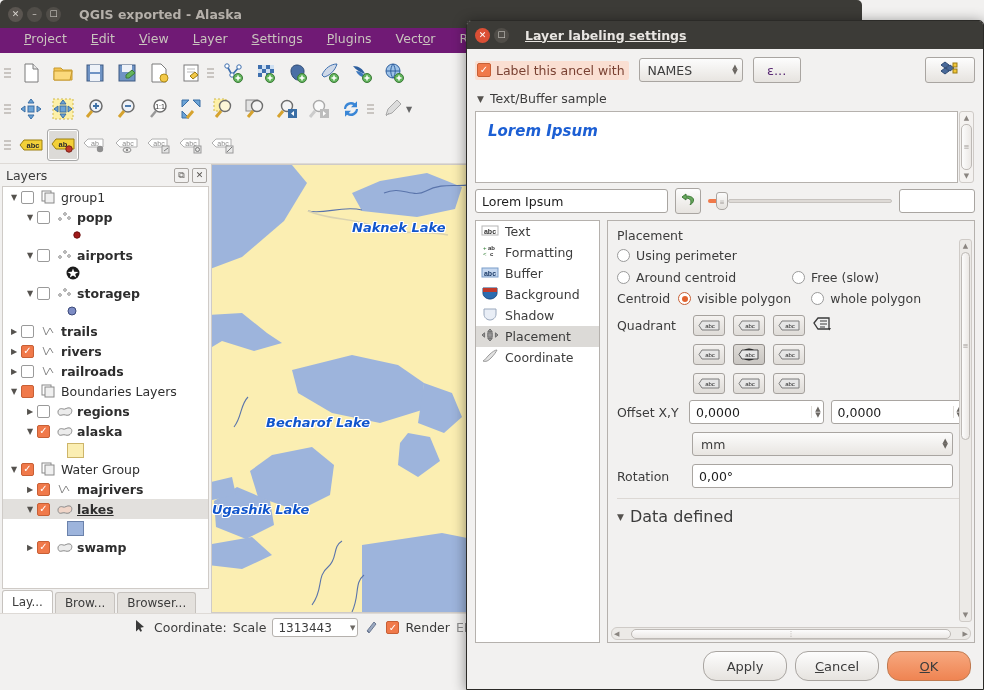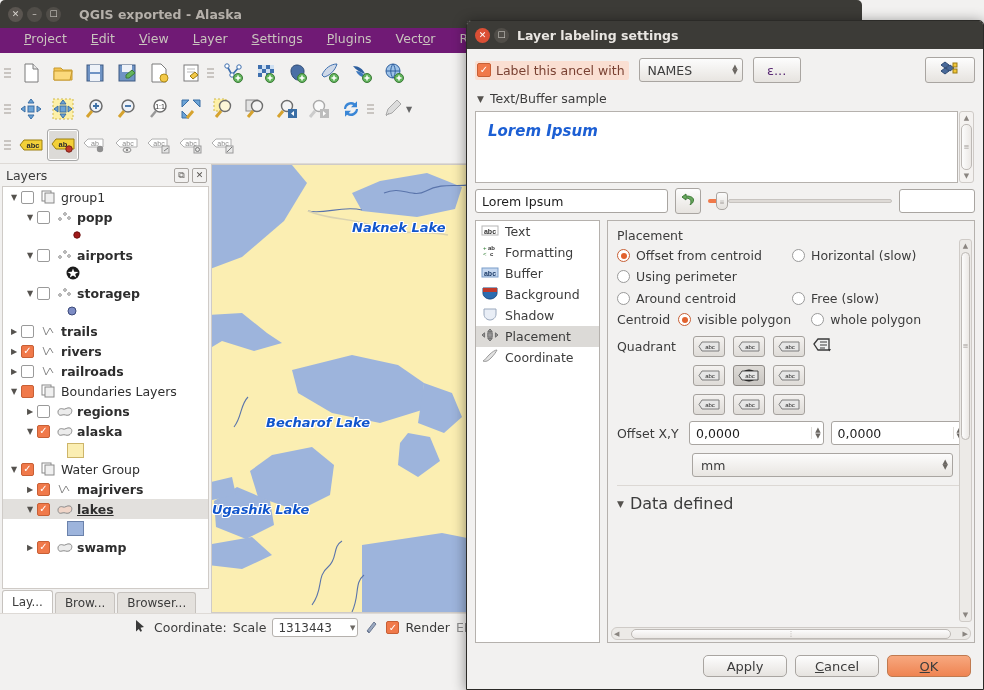--- a/index.html
+++ b/index.html
@@ -88,21 +88,21 @@
   #dialog {
     position:absolute; left:466px; top:20px; width:518px; height:670px;
     background:#f2f1f0; border:1px solid #2b2a27;
     box-shadow: 0 2px 14px rgba(0,0,0,.45);
     border-radius:5px 5px 0 0;
     display:flex; flex-direction:column;
   }
   .dlg-title { height:28px; background:#3c3b37; display:flex; align-items:center; padding-left:8px;
                border-radius:4px 4px 0 0; flex:none;}
   .dlg-title .wbtn.close { background:#db4f35; color:#fff; }
-  .dlg-title-text { color:#e9e6e2; font-weight:bold; font-size:12.5px; margin-left:4px; }
+  .dlg-title-text { color:#e9e6e2; font-weight:bold; font-size:12.5px; margin-left:12px;text-decoration:underline; }
 
   .dlg-body { flex:1; padding:8px 8px 0 8px; display:flex; flex-direction:column; overflow:hidden;}
   .row { display:flex; align-items:center; }
   .lbl-chk-hl { background:#fadfd2; padding:2px 4px 2px 2px; display:flex; align-items:center; gap:5px;
                 border-radius:2px; }
   .chk { width:14px; height:14px; border:1px solid #c75f35; background:#f0794a; border-radius:2px;
          display:flex; align-items:center; justify-content:center; color:#fff; font-size:10px; line-height:1;}
   .hl-text { font-size:12.5px; color:#7a4233; }
 
   .combo { height:24px; border:1px solid #a9a5a1; border-radius:3px;
@@ -168,21 +168,21 @@
                    display:flex; flex-direction:column; align-items:center; }
   .panel-hscroll { position:absolute; left:3px; right:3px; bottom:2px; height:13px;
                    background:#eceae7; border:1px solid #cfcbc7; border-radius:6px;
                    display:flex; align-items:center; padding:0 2px;}
   .hs-thumb { flex:1; height:10px; background:linear-gradient(#fcfcfc,#ebe8e5);
               border:1px solid #bdb9b5; border-radius:5px; margin:0 12px;
               display:flex; align-items:center; justify-content:center; font-size:7px; color:#a09b96;}
 
   .dlg-foot { height:46px; flex:none; display:flex; align-items:center; justify-content:flex-end;
               gap:8px; padding:0 12px; }
-  .fbtn { height:22px; min-width:84px; border:1px solid #a9a5a1; border-radius:5px;
+  .fbtn { height:30px; min-width:84px; border:1px solid #a9a5a1; border-radius:13px;
           background:linear-gradient(#fdfdfd,#e6e3df); display:flex; align-items:center;
           justify-content:center; font-size:13px; color:#3c3c3c; }
   .fbtn.ok { background:linear-gradient(#f5a379,#ee8css); }
   .fbtn.ok { background:linear-gradient(#f7a87f,#ef8452); border-color:#c07a50; }
   .ul1 { text-decoration:underline; }
 </style>
 </head>
 <body>
 
 <div id="qgis-window">
@@ -903,30 +903,20 @@
             <svg width="18" height="14" viewBox="0 0 18 14">
                 <path d="M2 12c2-1 3-3 6-6s6-5 8-5c-1 2-3 5-6 8s-5 4-8 3z" fill="#e2e2e2" stroke="#9a9a9a"></path>
               </svg></span>
           <span>Coordinate</span>
         </div>
       </div>
 
       <div class="opt-panel">
         <div class="sec-title">Placement</div>
 
-        <div style="display:flex;margin-bottom:6px;">
-          <span class="ropt" style="width:175px;">
-            <span class="radio on"></span>
-            <span>Offset from centroid</span>
-          </span>
-          <span class="ropt">
-            <span class="radio"></span>
-            <span>Horizontal (slow)</span>
-          </span>
-        </div>
         <div style="display:flex;margin-bottom:7px;">
           <span class="ropt">
             <span class="radio"></span>
             <span>Using perimeter</span>
           </span>
         </div>
         <div style="display:flex;margin-bottom:6px;">
           <span class="ropt" style="width:175px;">
             <span class="radio"></span>
             <span>Around centroid</span>
@@ -1038,20 +1028,26 @@
           <span style="width:75px;"></span>
           <span class="combo" style="width:261px;">
             <span style="flex:1;">mm</span>
             <span class="spin-arrows">
                 <span>▲</span>
                 <span>▼</span>
               </span>
           </span>
         </div>
 
+        <div style="display:flex;align-items:center;gap:7px;margin-bottom:10px;">
+          <span style="font-size:12.5px;width:68px;">Rotation</span>
+          <span class="txtin" style="width:261px;">
+            <span>0,00°</span>
+          </span>
+        </div>
 
         <div style="border-top:1px solid #dcd8d4;margin:0 4px 8px 0;"></div>
 
         <div class="collapse-hd">
           <span class="tri">▼</span>
           <span style="font-size:16px;">Data defined</span>
         </div>
 
         <div class="panel-vscroll">
           <span class="vs-arrow">▲</span>

